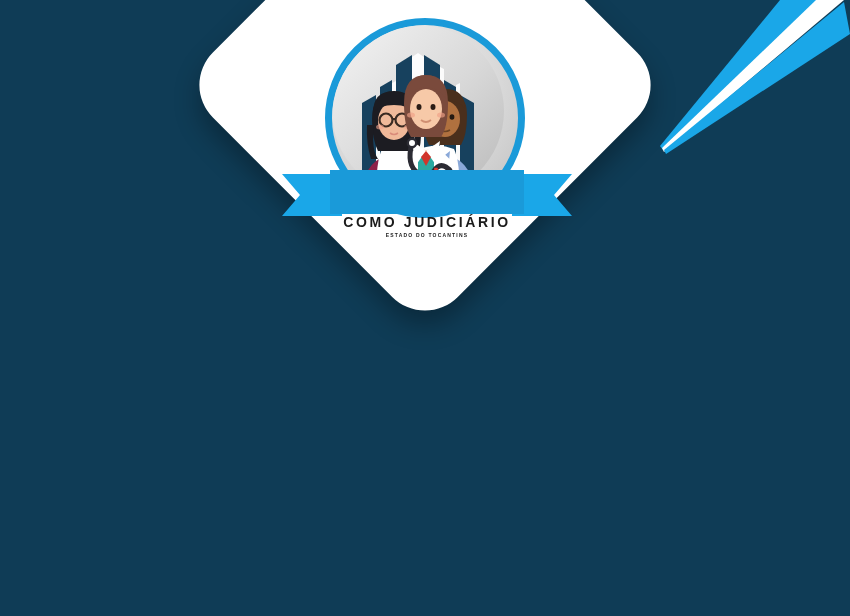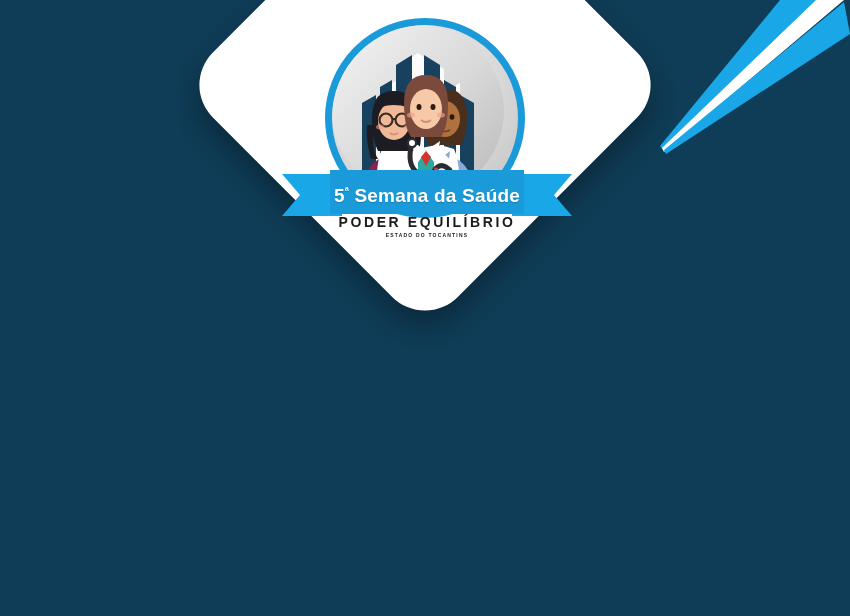--- a/index.html
+++ b/index.html
@@ -272,24 +272,21 @@
 
       <polygon points="0,6 60,6 60,48 0,48 18,27" fill="#1aa7e8"></polygon>
 
       <polygon points="290,6 230,6 230,48 290,48 272,27" fill="#1aa7e8"></polygon>
 
       <polygon points="60,6 74,6 60,18" fill="#1787c9"></polygon>
       <polygon points="230,6 216,6 230,18" fill="#1787c9"></polygon>
 
       <rect x="48" y="2" width="194" height="44" fill="#1a9ad9"></rect>
     </svg>
-    <div class="ribbon-text">
-      <span>5</span><sup>ª</sup><span> Semana da Saúde</span>
-    </div>
   </div>
 
   <div class="wordmark">
-    <div class="wordmark-main">PODER EQUILÍBRIO</div>
+    <div class="wordmark-main">COMO JUDICIÁRIO</div>
     <div class="wordmark-sub">ESTADO DO TOCANTINS</div>
   </div>
 
 
 </div>
 
 </body></html>

